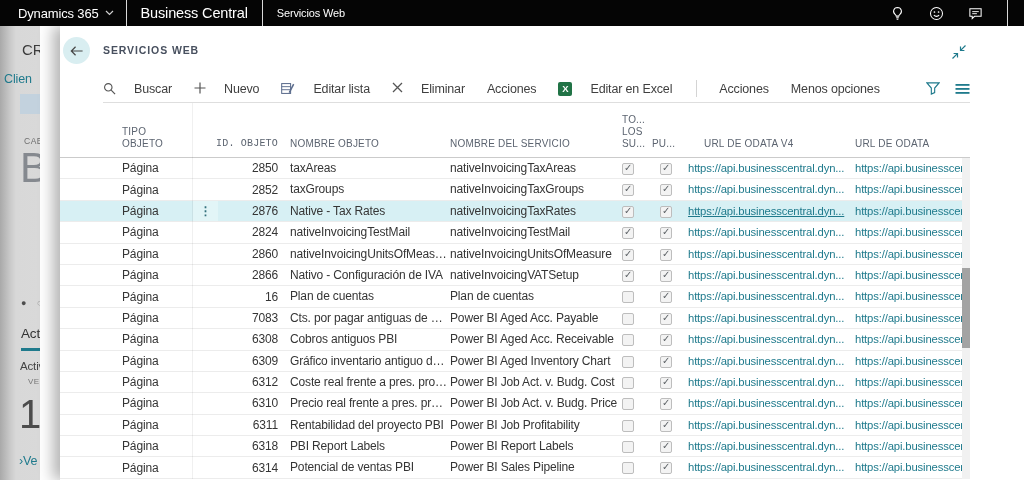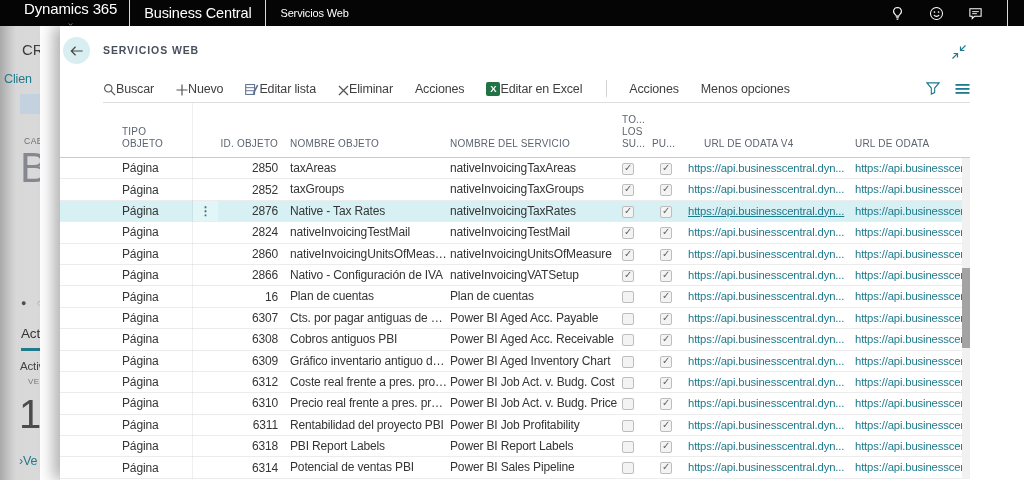--- a/index.html
+++ b/index.html
@@ -2,22 +2,22 @@
 <html><head>
 <meta charset="utf-8">
 <style>
   * { margin:0; padding:0; box-sizing:border-box; }
   html,body { width:1024px; height:480px; overflow:hidden; background:#fff;
     font-family:"Liberation Sans", sans-serif; letter-spacing:-0.15px; }
 
   
   .topbar { position:absolute; left:0; top:0; width:1024px; height:26px; background:#050505;
     display:flex; align-items:center; color:#fff; z-index:50; }
-  .tb-brand { display:flex; align-items:center; gap:6px; padding:0 12px 0 24px; height:100%;
-    font-size:15px; cursor:pointer;flex-direction:column; }
+  .tb-brand { display:flex; align-items:center; gap:6px; padding:0 12px 0 18px; height:100%;
+    font-size:13px; cursor:pointer; }
   .tb-div { width:1px; height:26px; background:rgba(255,255,255,0.85); }
   .tb-product { padding:0 14px; font-size:14.5px; height:100%; display:flex; align-items:center; cursor:pointer; }
   .tb-page { padding:0 14px; font-size:11px; height:100%; display:flex; align-items:center; }
   .tb-spacer { flex:1; }
   .tb-icons { display:flex; align-items:center; gap:24px; margin-right:24px; }
   .tb-icon { width:15px; height:15px; cursor:pointer; }
   .tb-enddiv { width:1px; height:26px; background:rgba(255,255,255,0.85); margin-right:16px; }
 
   
   .bg-strip { position:absolute; left:0; top:26px; width:40px; height:454px; overflow:hidden;
@@ -43,31 +43,31 @@
     box-shadow:-7px 0 14px rgba(0,0,0,0.30); }
   .back-btn { position:absolute; left:3px; top:11px; width:27px; height:27px; border-radius:50%;
     background:#d9eef1; display:flex; align-items:center; justify-content:center; cursor:pointer; }
   .page-title { position:absolute; left:43px; top:18px; font-size:10.5px; font-weight:700;
     color:#48505f; letter-spacing:0.9px; }
   .collapse-btn { position:absolute; left:891px; top:18px; width:16px; height:16px; cursor:pointer; }
 
   
   .toolbar { position:absolute; left:43px; top:49px; width:867px; height:28px;
     display:flex; align-items:center; border-bottom:1px solid #dedede; }
-  .tbtn { display:flex; align-items:flex-end; gap:0; font-size:12.5px; color:#3f3f3f;
+  .tbtn { display:flex; align-items:flex-start; gap:18px; font-size:12.5px; color:#3f3f3f;
     margin-right:22px; cursor:pointer; white-space:nowrap; }
   .tbar-sep { width:1px; height:17px; background:#d4d4d4; margin:0 22px 0 2px; }
   .tbar-right { margin-left:auto; display:flex; align-items:center; gap:15px; }
   .xl-icon { width:14px; height:14px; background:#217346; border-radius:2px; color:#fff;
     font-size:9.5px; font-weight:700; text-align:center; line-height:14px; }
 
   
   .thead { position:absolute; left:0; top:77px; width:910px; height:55px; border-bottom:1px solid #cbcbcb; }
   .th { position:absolute; bottom:7px; font-size:10px; color:#5c6470; letter-spacing:0.2px; white-space:nowrap; line-height:12px; }
-  .h-tipo { left:62px; } .h-id { left:150px; width:68px; text-align:right; }
+  .h-tipo { left:62px; } .h-id { left:150px; width:68px; text-align:right;font-family:Liberation Mono, monospace; }
   .h-nombre { left:230px; } .h-servicio { left:390px; }
   .h-todos { left:562px; } .h-pu { left:592px; }
   .h-url1 { left:644px; } .h-url2 { left:795px; }
 
   
   .tbody { position:absolute; left:0; top:132px; width:990px; }
   .row { position:relative; width:910px; height:21.4px; border-bottom:1px solid #ececec; background:#fff; }
   .row-selected { background:#d7f0f4; }
   .cell { position:absolute; top:0; height:100%; display:flex; align-items:center;
     font-size:12px; color:#353535; white-space:nowrap; overflow:hidden; }
@@ -298,21 +298,21 @@
         <div class="cell c-id">16</div>
         <div class="cell c-nombre">Plan de cuentas</div>
         <div class="cell c-serv">Plan de cuentas</div>
         <span class="cb cb-1"></span>
         <span class="cb cb-2 checked"></span>
         <a class="cell c-url1 url">https://api.businesscentral.dyn...</a>
         <a class="cell c-url2 url">https://api.businesscen</a>
       </div>
       <div class="row">
         <div class="cell c-tipo">Página</div>
-        <div class="cell c-id">6307</div>
+        <div class="cell c-id">7083</div>
         <div class="cell c-nombre">Cts. por pagar antiguas de PBI</div>
         <div class="cell c-serv">Power BI Aged Acc. Payable</div>
         <span class="cb cb-1"></span>
         <span class="cb cb-2 checked"></span>
         <a class="cell c-url1 url">https://api.businesscentral.dyn...</a>
         <a class="cell c-url2 url">https://api.businesscen</a>
       </div>
       <div class="row">
         <div class="cell c-tipo">Página</div>
         <div class="cell c-id">6308</div>

